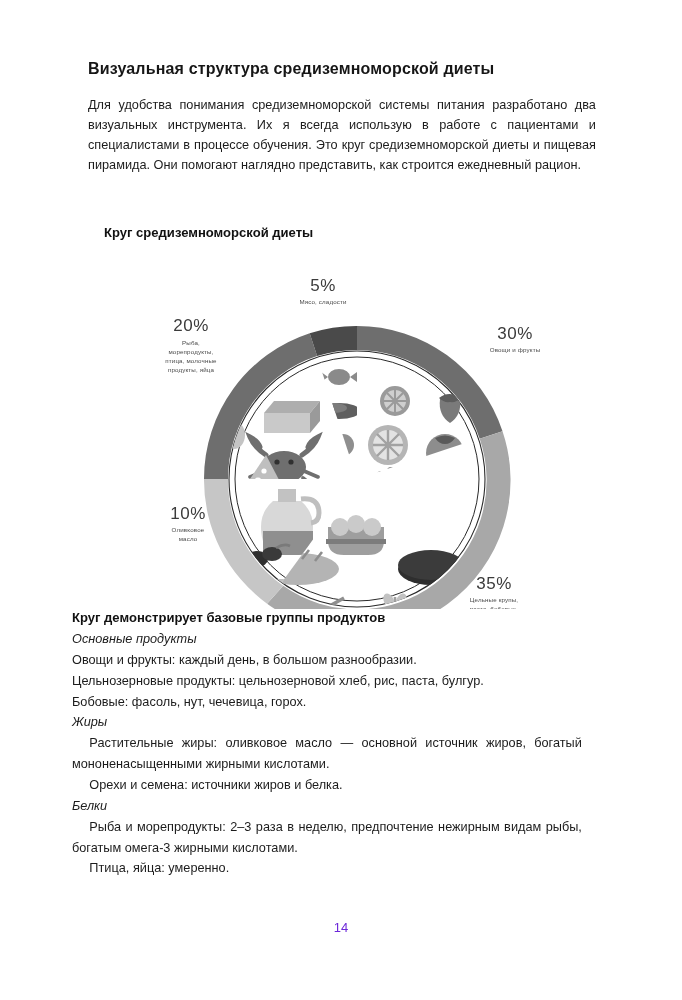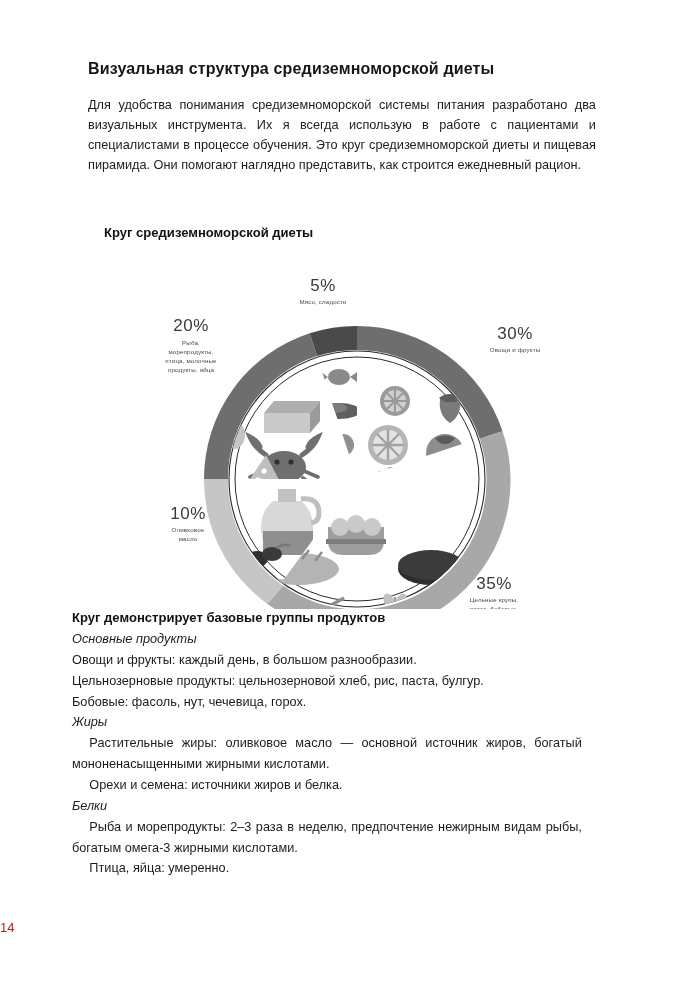--- a/index.html
+++ b/index.html
@@ -95,22 +95,23 @@
     text-indent: 18px;
     transform: scaleX(0.965);
     transform-origin: left top;
     width: 103.6%;
   }
   .page-number {
     position: absolute;
     left: 0;
     top: 920px;
     width: 682px;
+    text-align: center;
     font-size: 13px;
-    color: #b91c1c;
+    color: #6d28d9;
   }
 
   
   .chart-wrap {
     position: absolute;
     left: 88px;
     top: 205px;
     width: 510px;
     height: 395px;
     margin-top: 20px;

